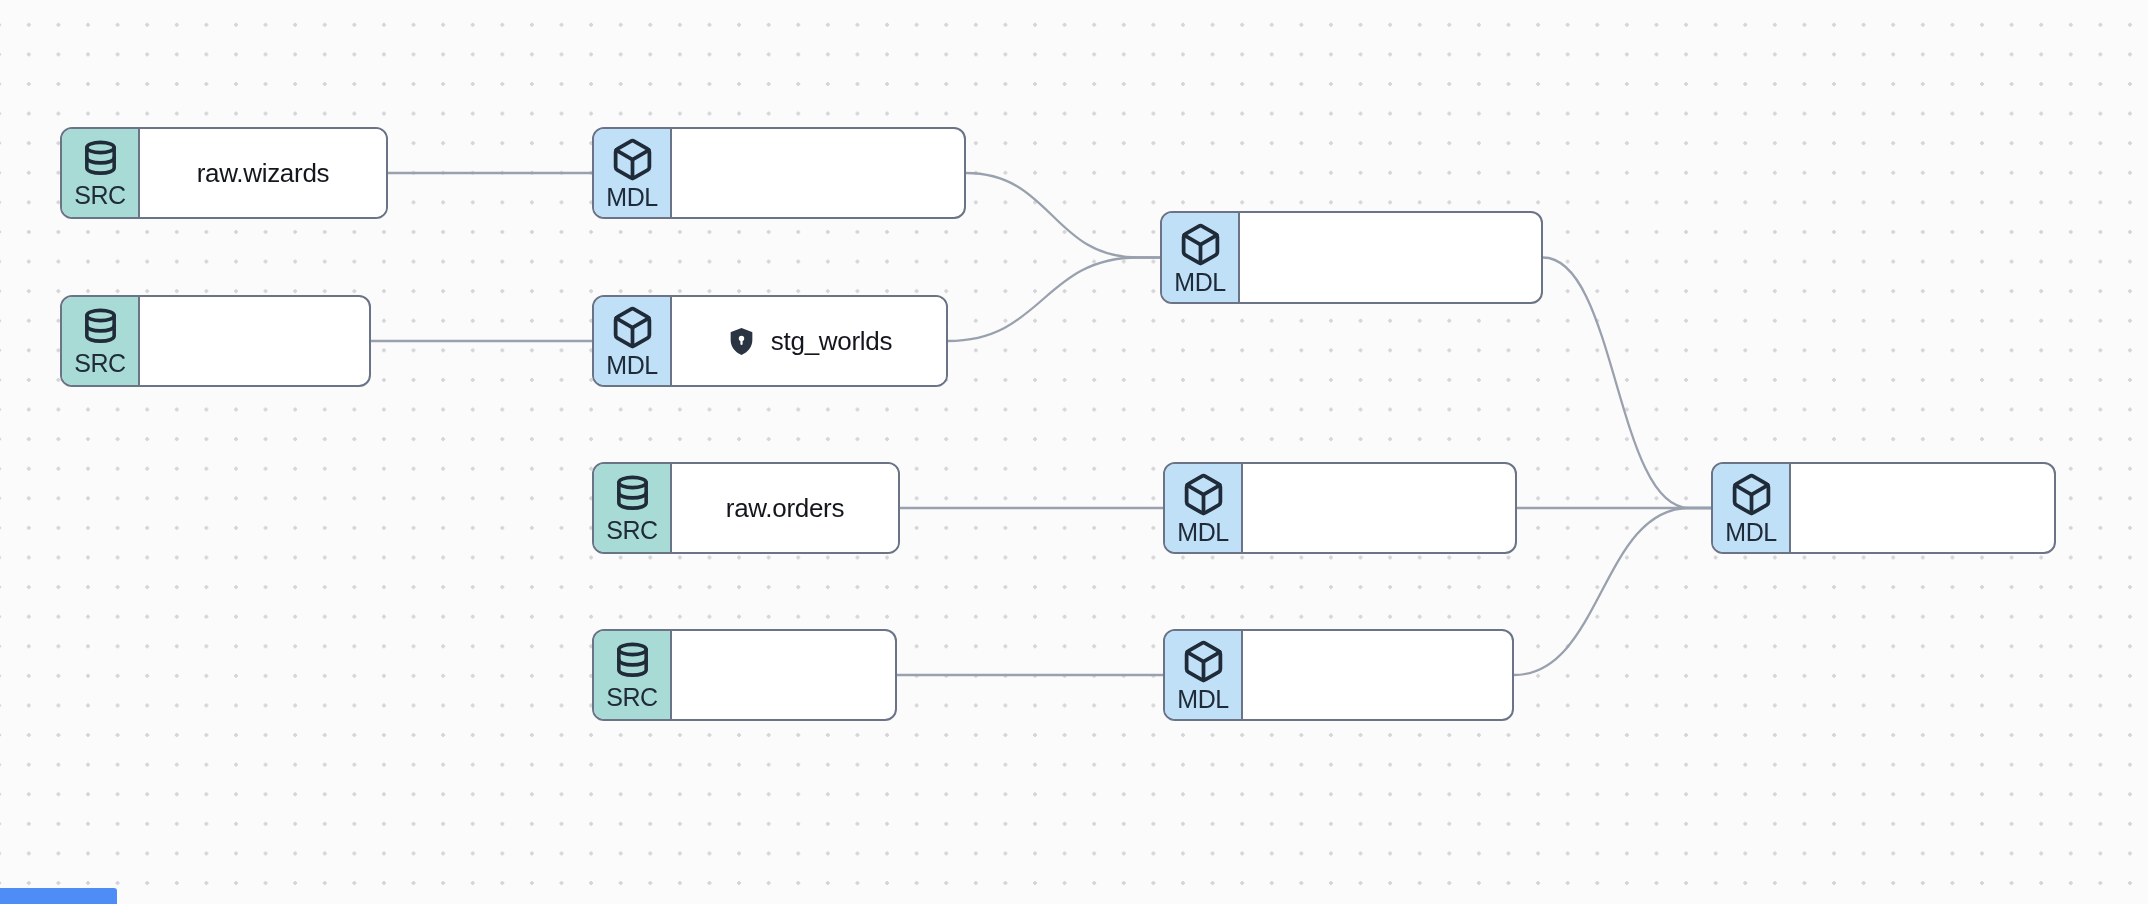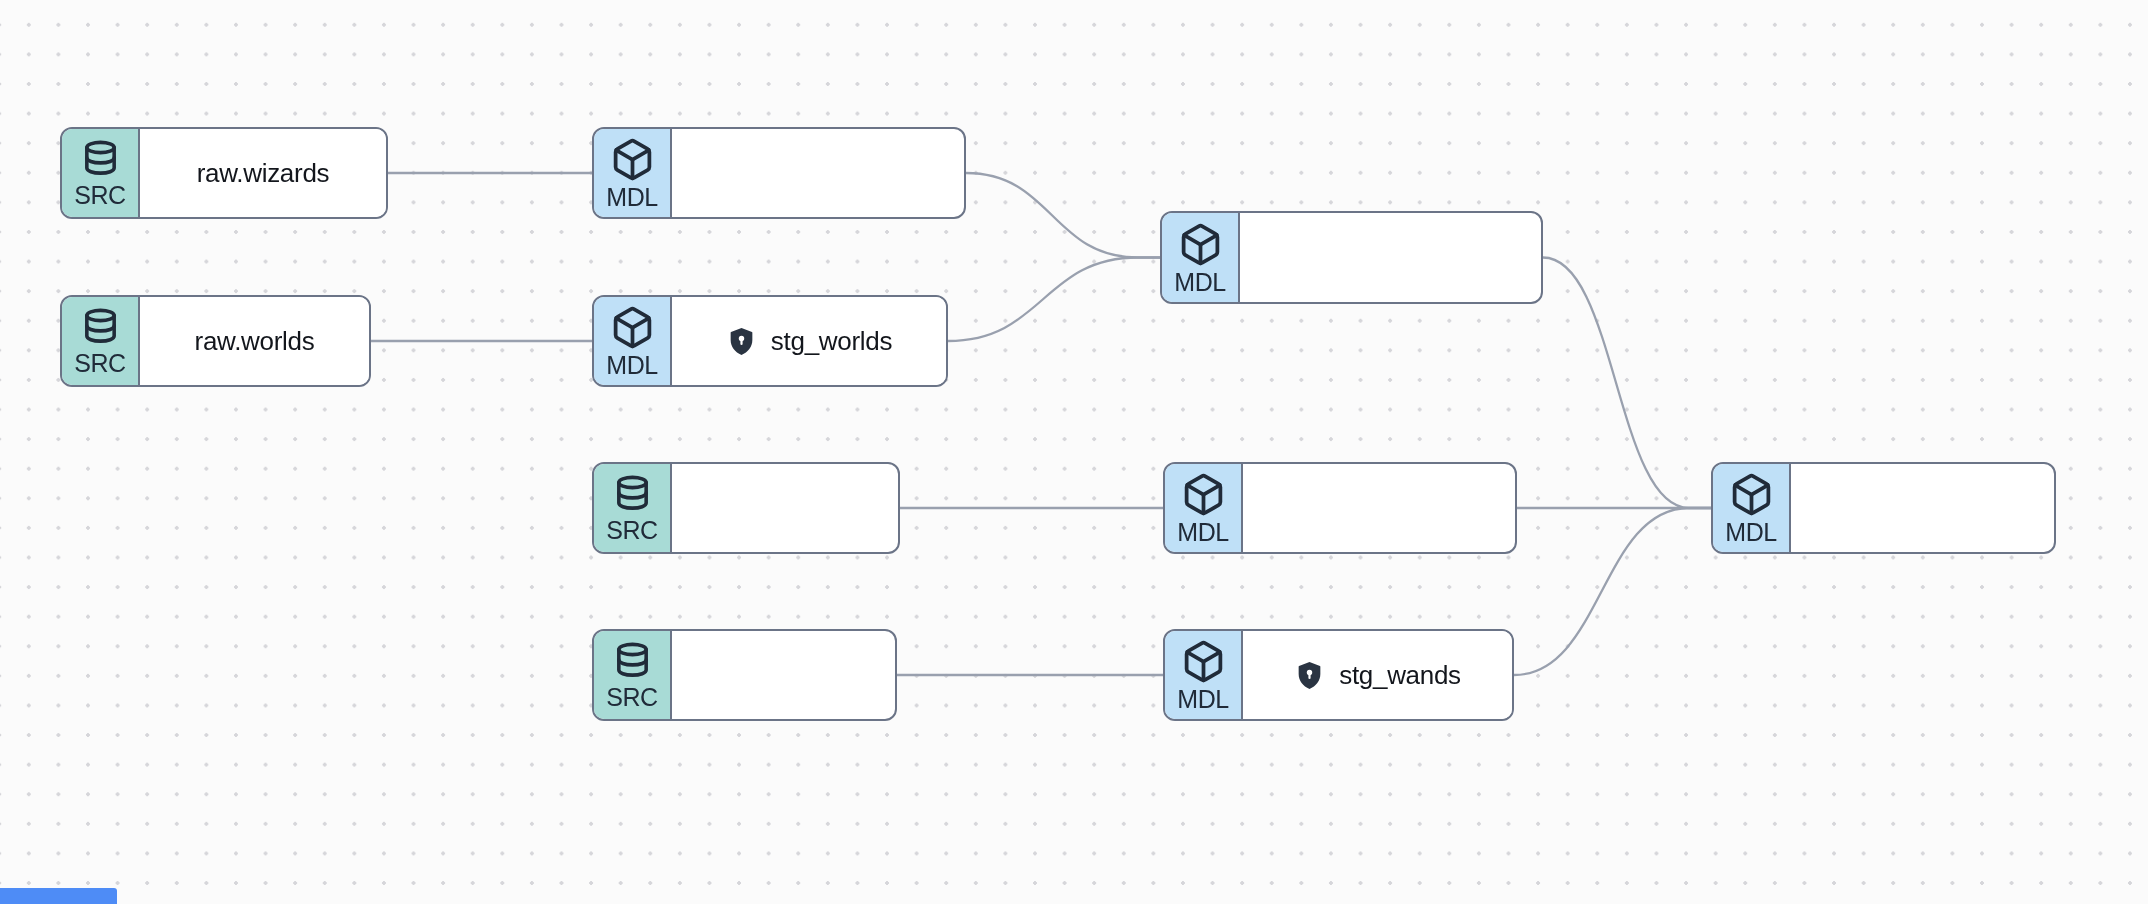--- a/index.html
+++ b/index.html
@@ -96,24 +96,20 @@
       <span class="icon db">
         <svg viewBox="0 0 24 24" width="41" height="41" fill="none" stroke="currentColor" stroke-width="2.1" stroke-linecap="round" stroke-linejoin="round">
           <ellipse cx="12" cy="5" rx="8" ry="3"></ellipse>
           <path d="M4 5v6c0 1.7 3.6 3 8 3s8-1.3 8-3V5"></path>
           <path d="M4 11v6c0 1.7 3.6 3 8 3s8-1.3 8-3v-6"></path>
         </svg>
       </span>
 
       <span class="badge-label">SRC</span>
     </div>
-    <div class="node-body">
-
-      <span class="name">raw.worlds</span>
-    </div>
   </div>
       <div class="node mdl" style="left: 592px; top: 295px; width: 356px; height: 92px;">
     <div class="badge-col">
 
       <span class="icon cube">
         <svg viewBox="0 0 24 24" width="45" height="45" fill="none" stroke="currentColor" stroke-width="2" stroke-linecap="round" stroke-linejoin="round">
           <path d="M21 16V8a2 2 0 0 0-1-1.73l-7-4a2 2 0 0 0-2 0l-7 4A2 2 0 0 0 3 8v8a2 2 0 0 0 1 1.73l7 4a2 2 0 0 0 2 0l7-4A2 2 0 0 0 21 16z"></path>
           <polyline points="3.27 6.96 12 12.01 20.73 6.96"></polyline>
           <line x1="12" y1="22.08" x2="12" y2="12"></line>
         </svg>
@@ -149,20 +145,24 @@
       <span class="icon db">
         <svg viewBox="0 0 24 24" width="41" height="41" fill="none" stroke="currentColor" stroke-width="2.1" stroke-linecap="round" stroke-linejoin="round">
           <ellipse cx="12" cy="5" rx="8" ry="3"></ellipse>
           <path d="M4 5v6c0 1.7 3.6 3 8 3s8-1.3 8-3V5"></path>
           <path d="M4 11v6c0 1.7 3.6 3 8 3s8-1.3 8-3v-6"></path>
         </svg>
       </span>
 
       <span class="badge-label">SRC</span>
     </div>
+    <div class="node-body">
+
+      <span class="name">raw.orders</span>
+    </div>
   </div>
       <div class="node mdl" style="left: 1163px; top: 462px; width: 354px; height: 92px;">
     <div class="badge-col">
 
       <span class="icon cube">
         <svg viewBox="0 0 24 24" width="45" height="45" fill="none" stroke="currentColor" stroke-width="2" stroke-linecap="round" stroke-linejoin="round">
           <path d="M21 16V8a2 2 0 0 0-1-1.73l-7-4a2 2 0 0 0-2 0l-7 4A2 2 0 0 0 3 8v8a2 2 0 0 0 1 1.73l7 4a2 2 0 0 0 2 0l7-4A2 2 0 0 0 21 16z"></path>
           <polyline points="3.27 6.96 12 12.01 20.73 6.96"></polyline>
           <line x1="12" y1="22.08" x2="12" y2="12"></line>
         </svg>
@@ -187,30 +187,20 @@
     <div class="badge-col">
 
       <span class="icon cube">
         <svg viewBox="0 0 24 24" width="45" height="45" fill="none" stroke="currentColor" stroke-width="2" stroke-linecap="round" stroke-linejoin="round">
           <path d="M21 16V8a2 2 0 0 0-1-1.73l-7-4a2 2 0 0 0-2 0l-7 4A2 2 0 0 0 3 8v8a2 2 0 0 0 1 1.73l7 4a2 2 0 0 0 2 0l7-4A2 2 0 0 0 21 16z"></path>
           <polyline points="3.27 6.96 12 12.01 20.73 6.96"></polyline>
           <line x1="12" y1="22.08" x2="12" y2="12"></line>
         </svg>
       </span>
       <span class="badge-label">MDL</span>
-    </div>
-    <div class="node-body">
-      <span class="icon shield">
-        <svg viewBox="0 0 24 24" width="31" height="31">
-          <path fill="currentColor" d="M12 1.6 L20.1 4.7 Q20.4 4.8 20.4 5.2 V10.8 C20.4 16.1 17 20.2 12 22.4 C7 20.2 3.6 16.1 3.6 10.8 V5.2 Q3.6 4.8 3.9 4.7 Z" style="color:var(--shield)"></path>
-          <circle cx="12" cy="9.7" r="2.1" fill="#ffffff"></circle>
-          <rect x="11.15" y="10.6" width="1.7" height="4.1" rx="0.85" fill="#ffffff"></rect>
-        </svg>
-      </span>
-      <span class="name">stg_wands</span>
     </div>
   </div>
       <div class="node mdl" style="left: 1711px; top: 462px; width: 345px; height: 92px;">
     <div class="badge-col">
 
       <span class="icon cube">
         <svg viewBox="0 0 24 24" width="45" height="45" fill="none" stroke="currentColor" stroke-width="2" stroke-linecap="round" stroke-linejoin="round">
           <path d="M21 16V8a2 2 0 0 0-1-1.73l-7-4a2 2 0 0 0-2 0l-7 4A2 2 0 0 0 3 8v8a2 2 0 0 0 1 1.73l7 4a2 2 0 0 0 2 0l7-4A2 2 0 0 0 21 16z"></path>
           <polyline points="3.27 6.96 12 12.01 20.73 6.96"></polyline>
           <line x1="12" y1="22.08" x2="12" y2="12"></line>

